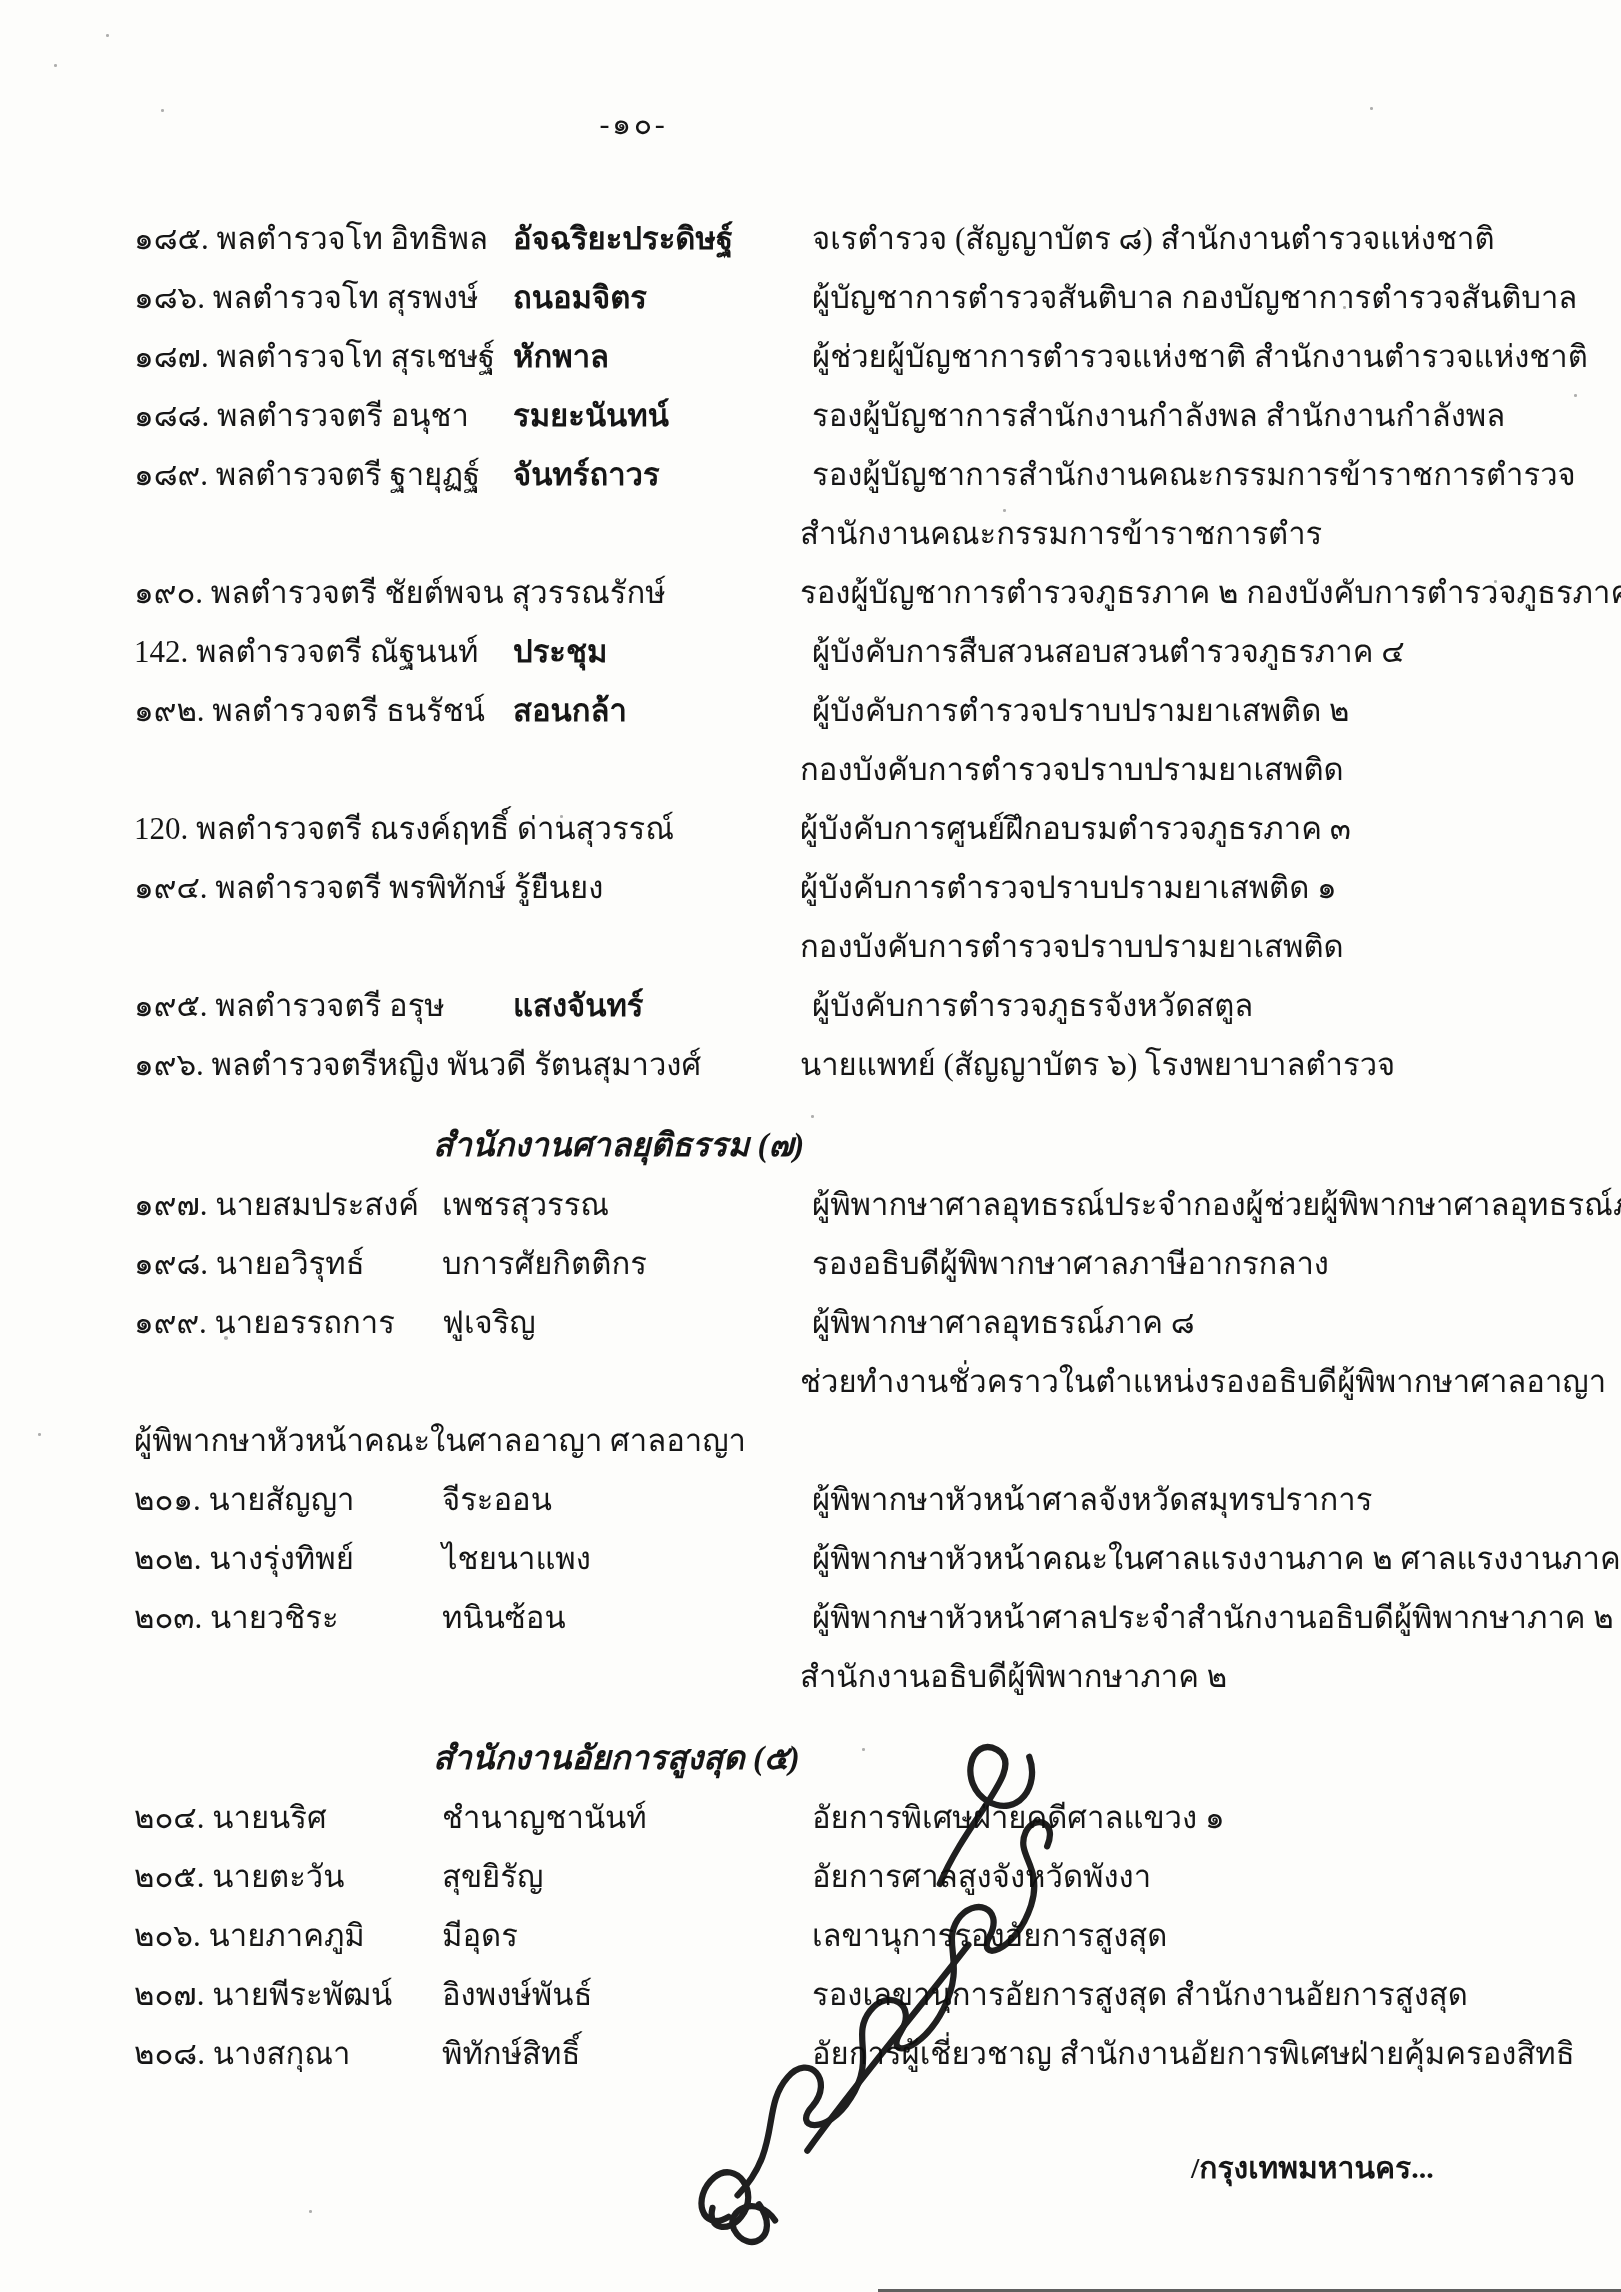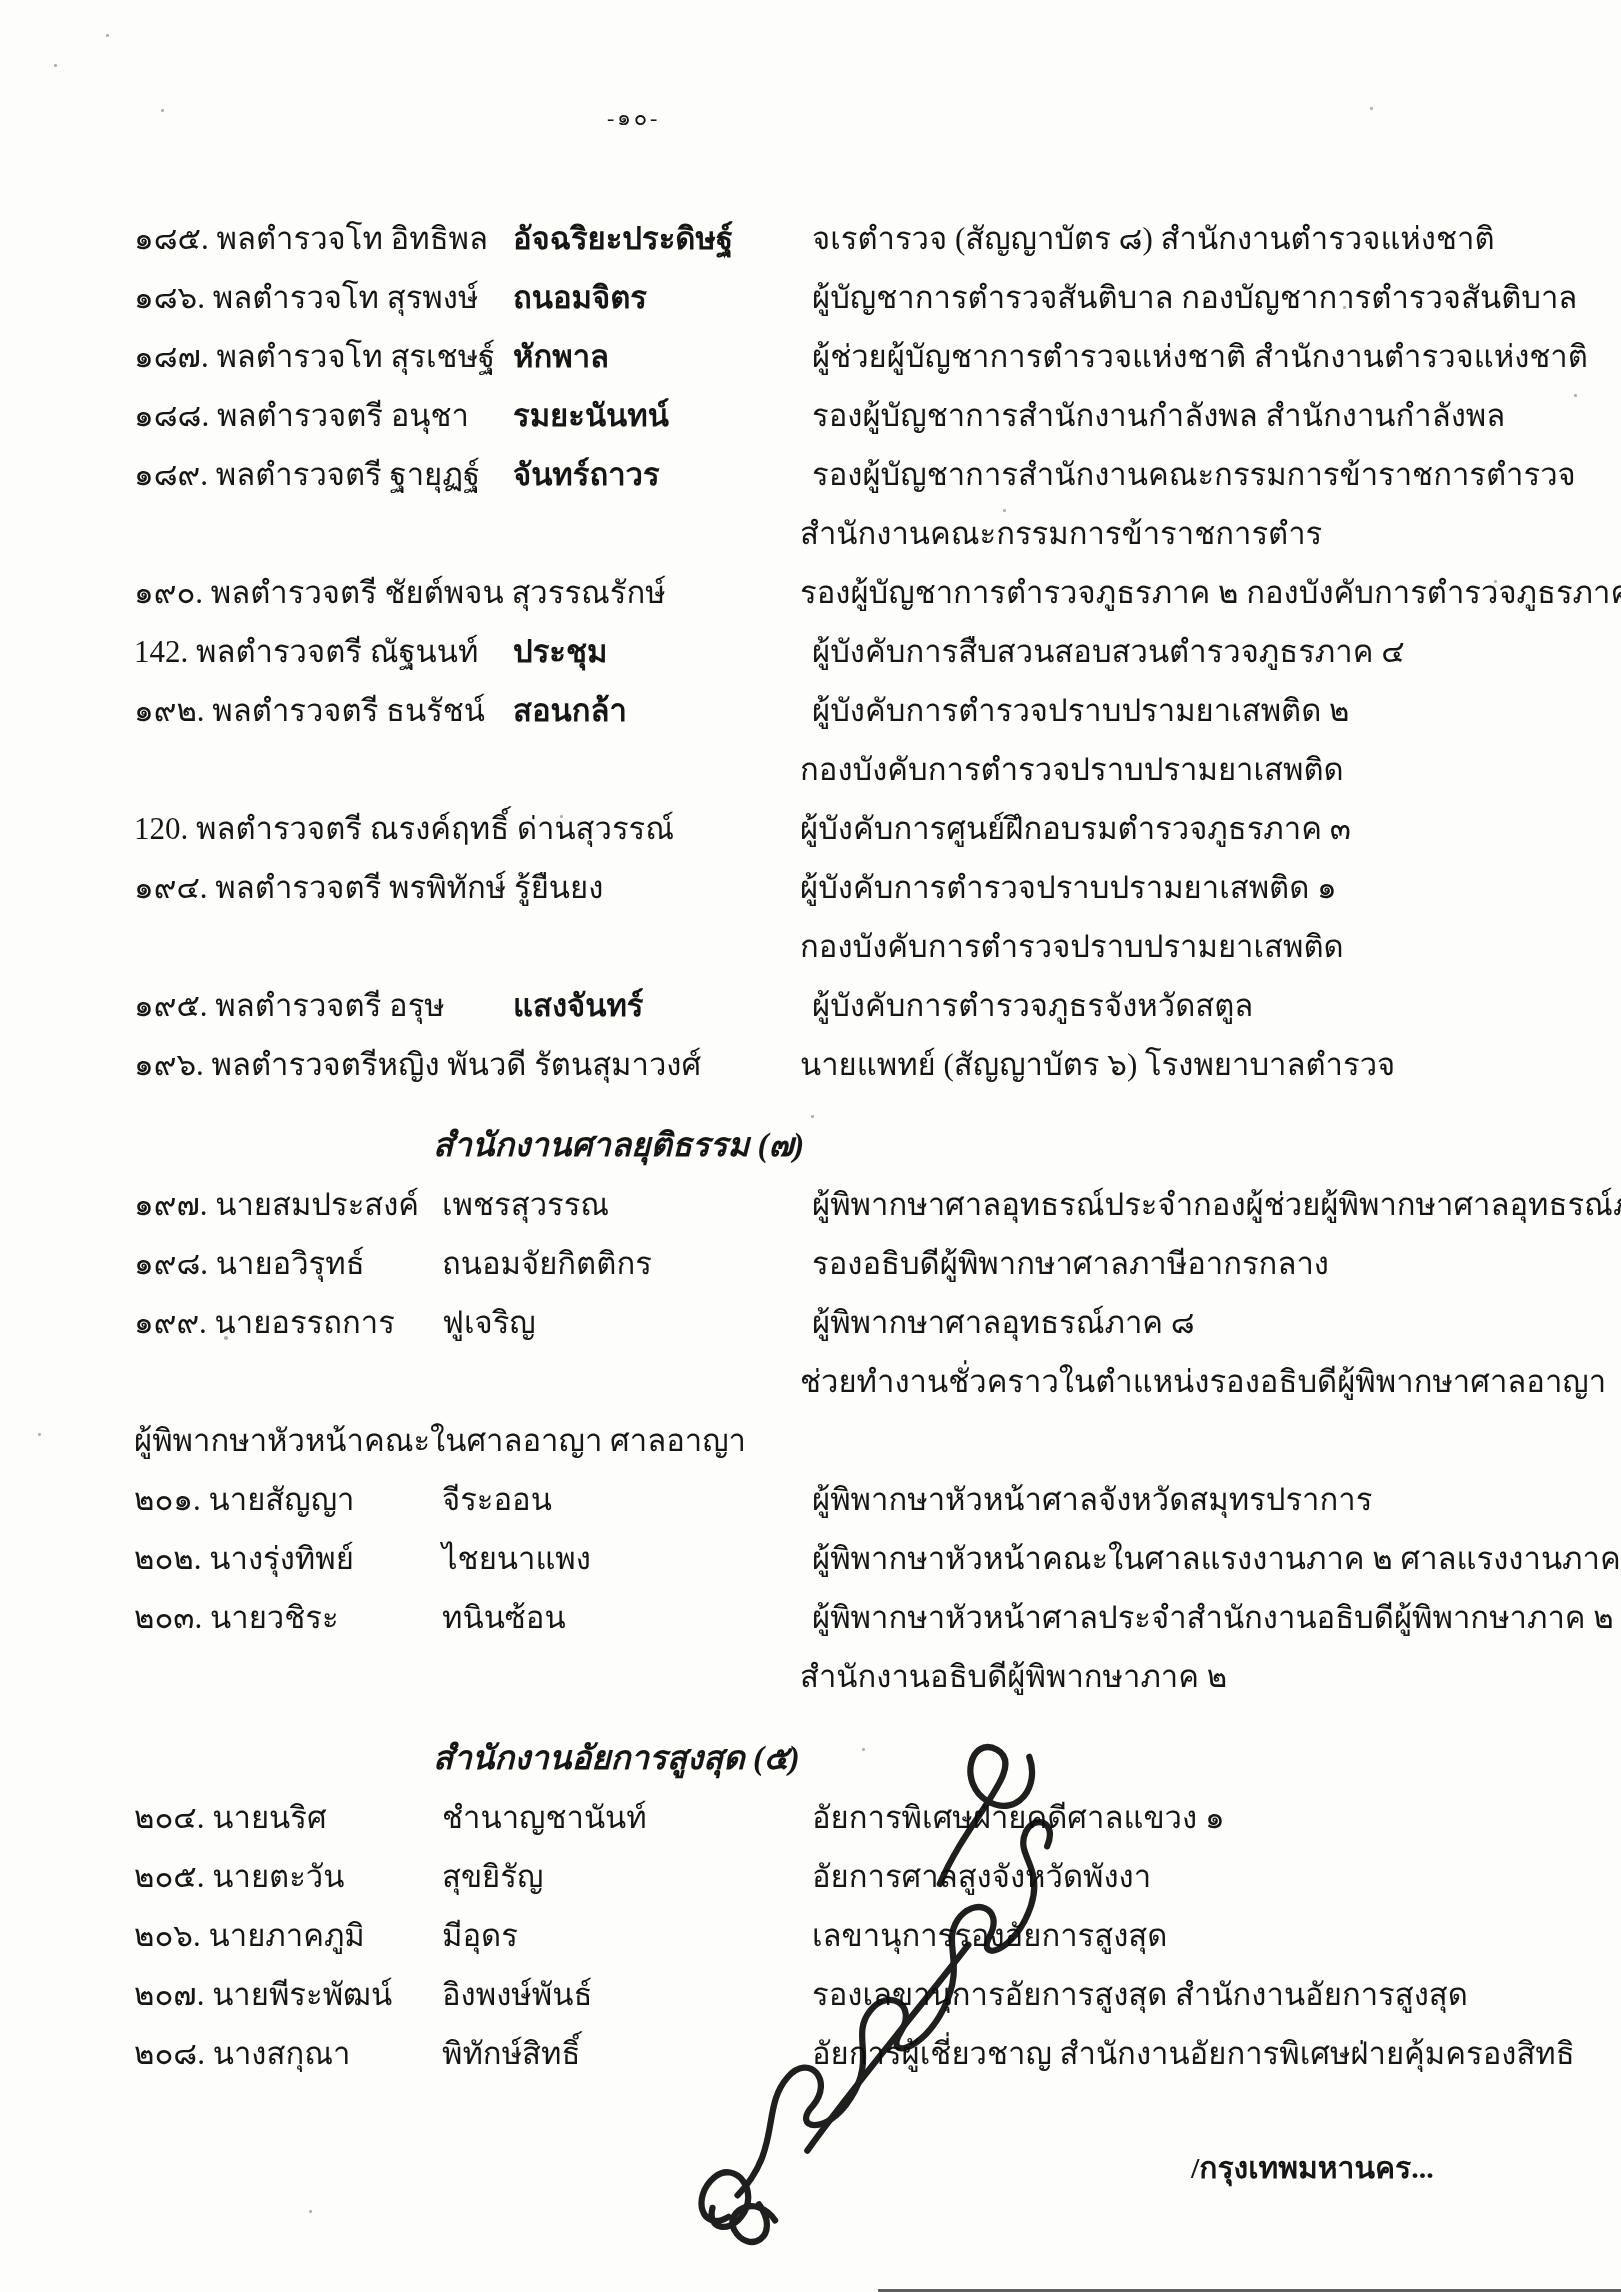--- a/index.html
+++ b/index.html
@@ -6,21 +6,21 @@
   body{
     width:1622px;height:2293px;position:relative;overflow:hidden;
     background:#f2f2ef;
     font-family:"Liberation Serif","DejaVu Serif",serif;
   }
   .page{
     position:absolute;inset:0;background:#fdfdfb;color:#161616;
   }
   .page-number{
     position:absolute;top:100px;left:580px;width:107px;
-    font-size:22px;letter-spacing:2.7px;text-align:center;white-space:nowrap;
+    font-size:30px;letter-spacing:2.7px;text-align:center;white-space:nowrap;
   }
   .doc-body{
     position:absolute;top:209px;left:0;right:0;
   }
   .line{
     height:59px;line-height:59px;display:flex;align-items:baseline;
     padding-left:134px;font-size:31px;white-space:nowrap;gap:12px;
   }
   .line .cell{white-space:nowrap;flex:0 0 auto;overflow:visible;}
   .c1w{width:367px;}
@@ -125,21 +125,21 @@
         <span class="cell cpos">นายแพทย์ (สัญญาบัตร ๖) โรงพยาบาลตำรวจ</span>
       </div>
       <div class="header-line section-gap">สำนักงานศาลยุติธรรม (๗)</div>
       <div class="line">
         <span class="cell c1n">๑๙๗. นายสมประสงค์</span>
         <span class="cell c2n">เพชรสุวรรณ</span>
         <span class="cell cpos">ผู้พิพากษาศาลอุทธรณ์ประจำกองผู้ช่วยผู้พิพากษาศาลอุทธรณ์ภาค ๗</span>
       </div>
       <div class="line">
         <span class="cell c1n">๑๙๘. นายอวิรุทธ์</span>
-        <span class="cell c2n">ถนอมจัยกิตติกร</span>
+        <span class="cell c2n">บการศัยกิตติกร</span>
         <span class="cell cpos">รองอธิบดีผู้พิพากษาศาลภาษีอากรกลาง</span>
       </div>
       <div class="line">
         <span class="cell c1n">๑๙๙. นายอรรถการ</span>
         <span class="cell c2n">ฟูเจริญ</span>
         <span class="cell cpos">ผู้พิพากษาศาลอุทธรณ์ภาค ๘</span>
       </div>
       <div class="line">
         <span class="cell ccomb"></span>
         <span class="cell cpos">ช่วยทำงานชั่วคราวในตำแหน่งรองอธิบดีผู้พิพากษาศาลอาญา</span>

